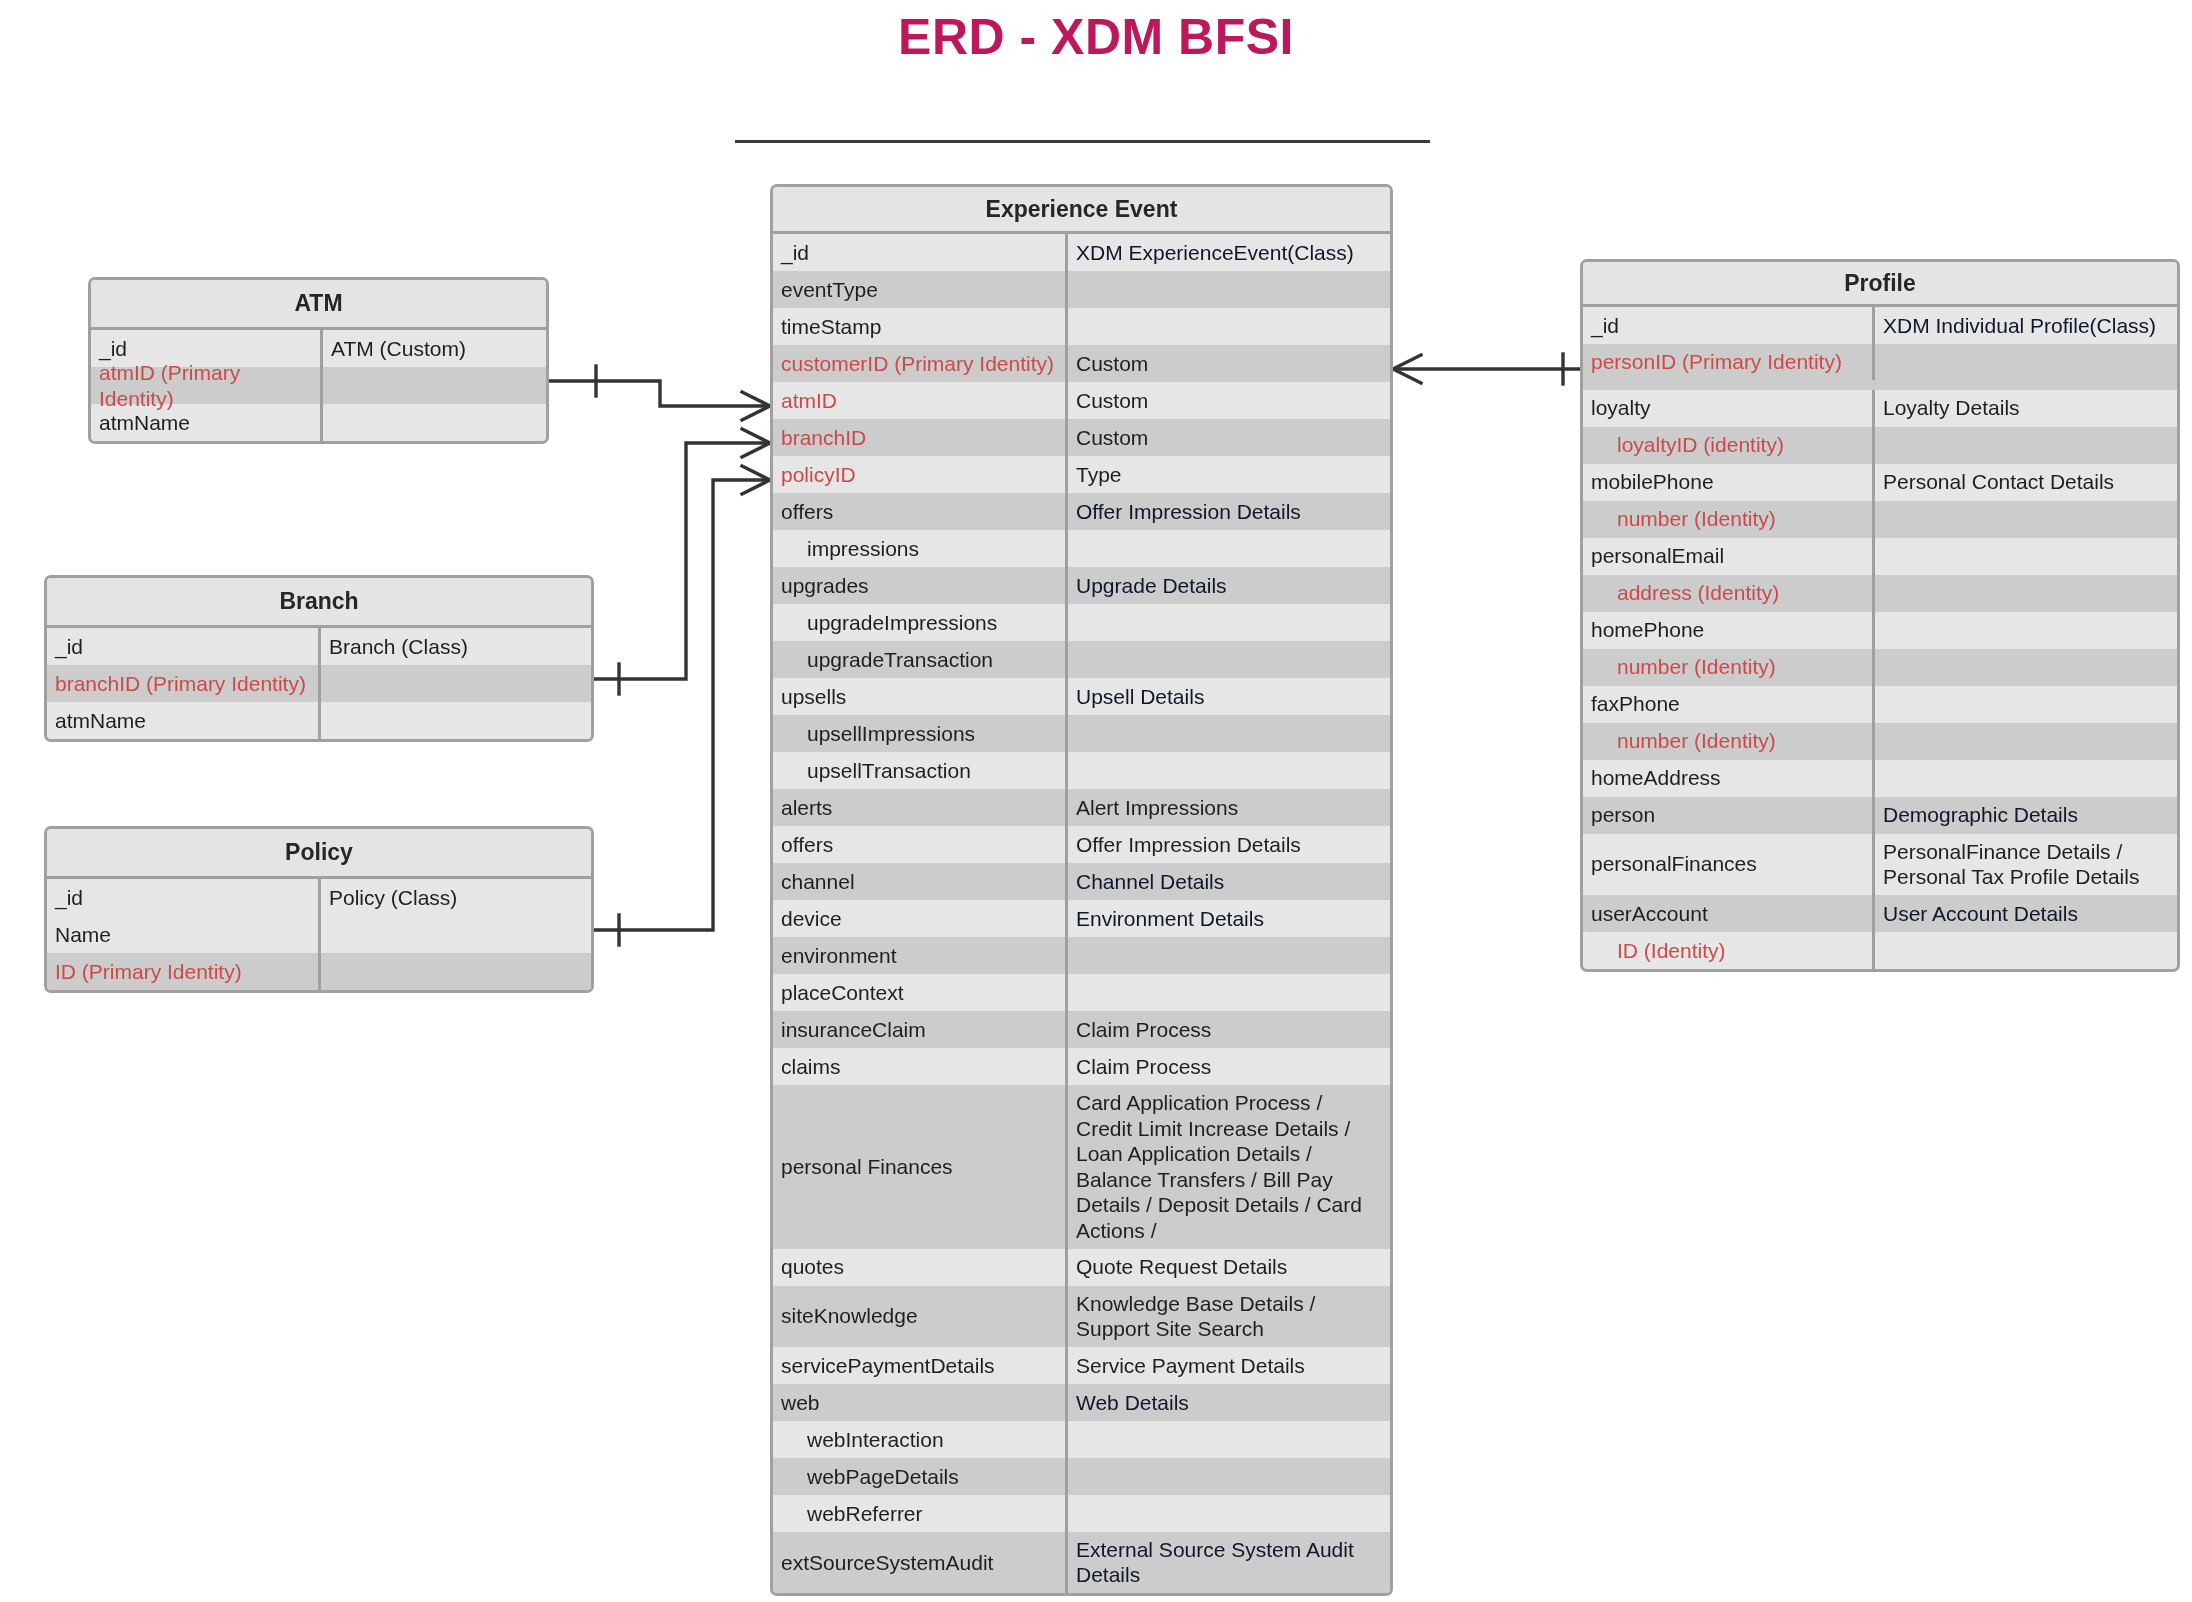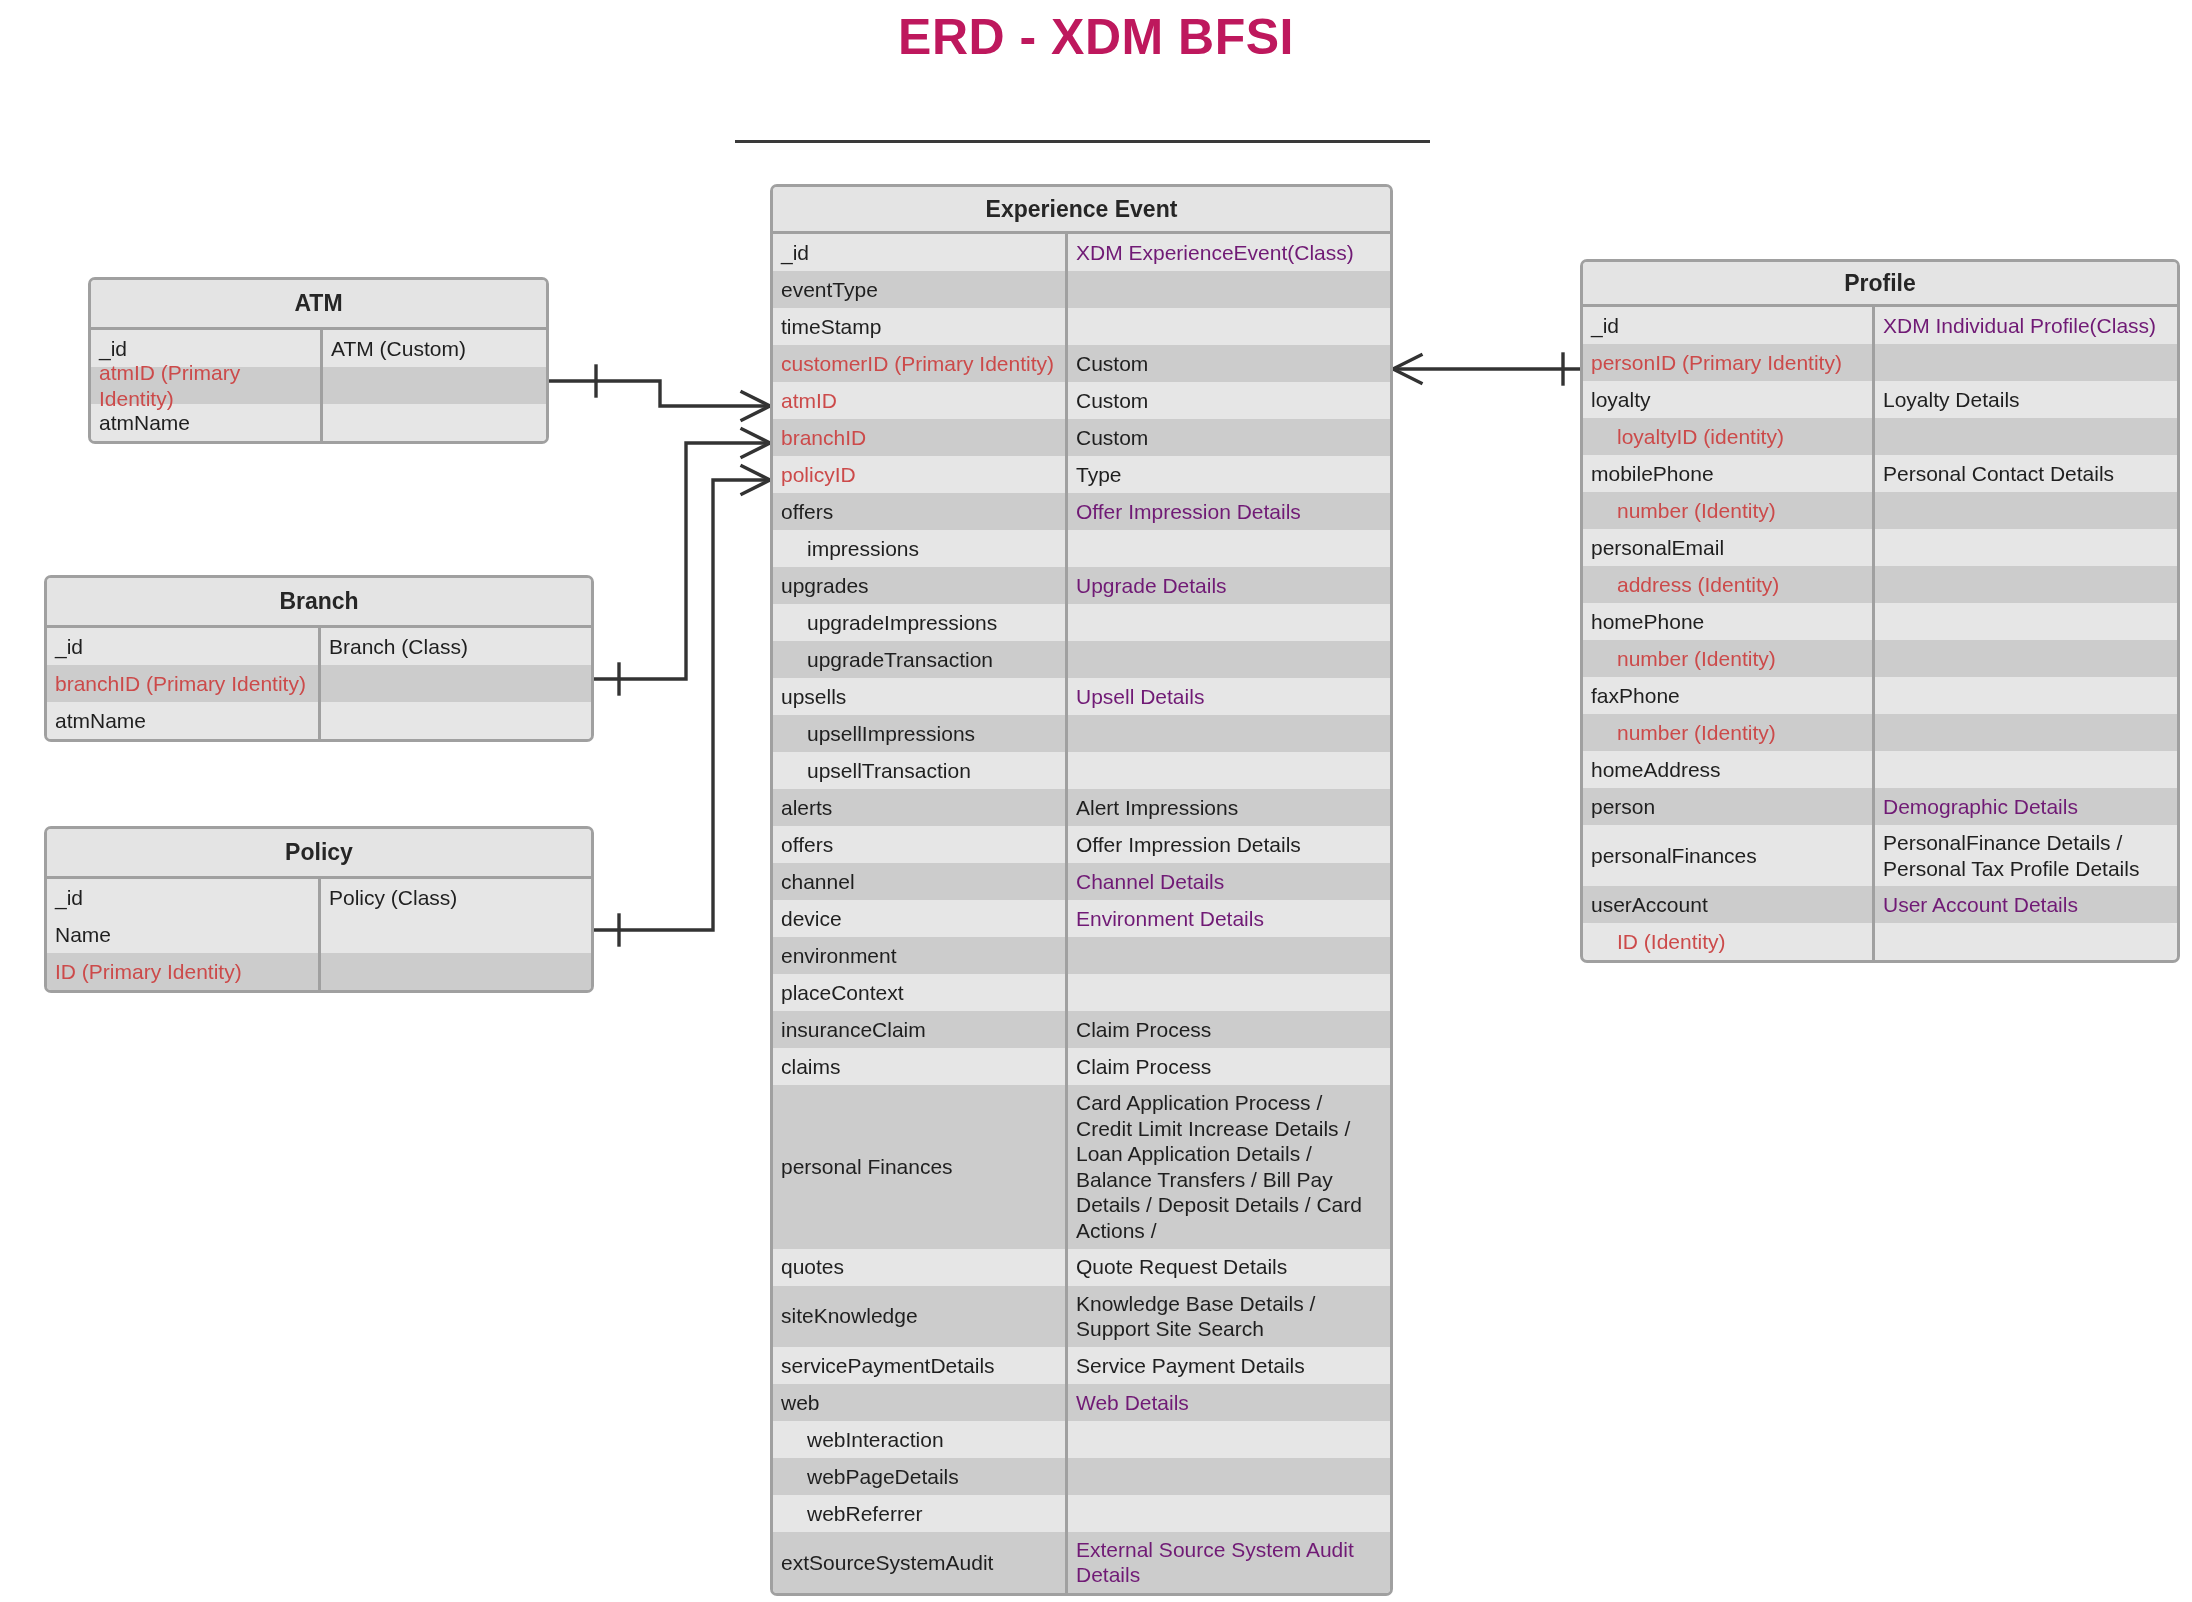--- a/index.html
+++ b/index.html
@@ -60,21 +60,21 @@
     display:flex;
     align-items:center;
     font-size:21px;
     color:#1f1f1f;
     padding:5px 7px 5px 8px;
     line-height:1.22;
     word-break:break-word;
   }
   .cell-l{border-right:3px solid #a0a0a0;}
   .cell-r{flex:1;}
-  .cell-r.muted{color:#701a75;}
+  .cell-r.muted{color:#0f172a;}
   .red{color:#cc4a4a;}
   .indent{padding-left:34px;}
 
   
   #wires{position:absolute;left:0;top:0;width:2192px;height:1602px;pointer-events:none;}
 </style>
 </head>
 <body>
 
 <div id="page-title">ERD - XDM BFSI</div>
@@ -291,21 +291,21 @@
     </div>
 </div>
 
 <div class="entity" style="left:1580px;top:259px;width:600px;">
   <div class="entity-header" style="height:45px;">Profile</div>
   <div class="rows" id="profile-rows">
       <div class="row lit" style="min-height: 37px;">
         <div class="cell-l" style="width: 292px;">_id</div>
         <div class="cell-r muted">XDM Individual Profile(Class)</div>
       </div>
-      <div class="row alt" style="min-height: 37px;">
+      <div class="row alt" style="min-height: 37px; flex-direction: column;">
         <div class="cell-l red" style="width: 292px;">personID (Primary Identity)</div>
         <div class="cell-r"></div>
       </div>
       <div class="row lit" style="min-height: 37px;">
         <div class="cell-l" style="width: 292px;">loyalty</div>
         <div class="cell-r">Loyalty Details</div>
       </div>
       <div class="row alt" style="min-height: 37px;">
         <div class="cell-l red indent" style="width: 292px;">loyaltyID (identity)</div>
         <div class="cell-r"></div>

